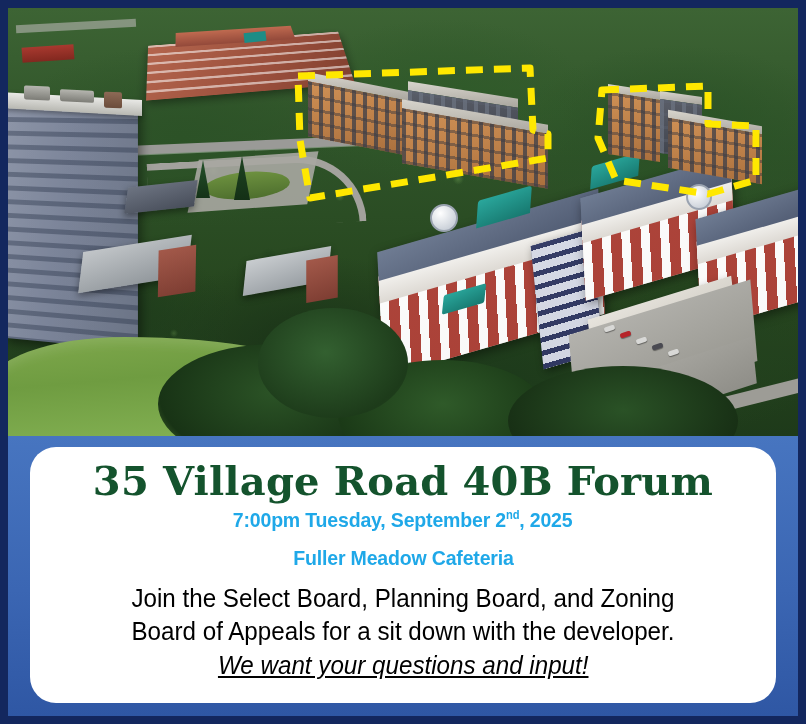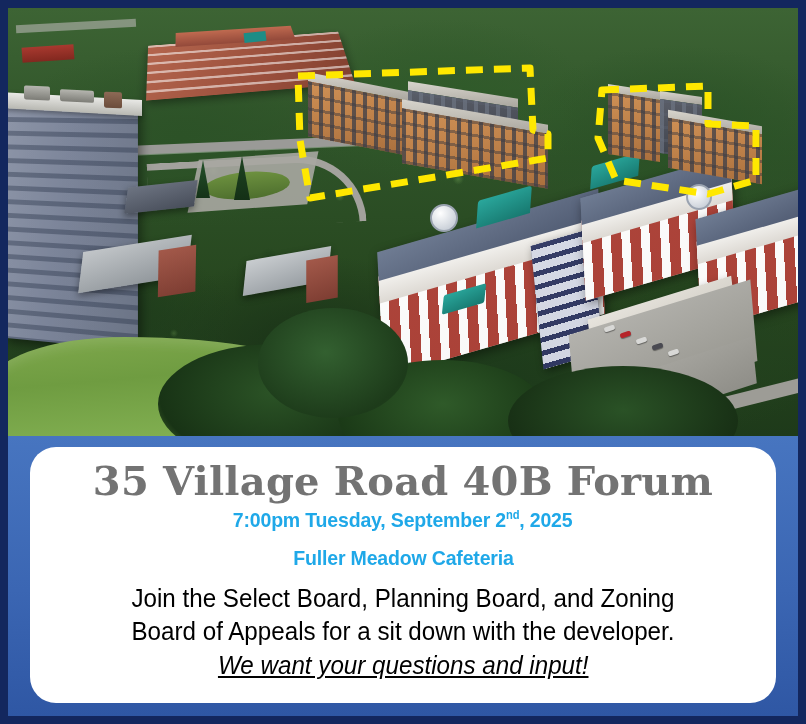--- a/index.html
+++ b/index.html
@@ -303,21 +303,21 @@
     flex-direction: column;
     align-items: center;
     justify-content: flex-start;
     padding-top: 8px;
   }
 
   .forum-title {
     font-family: "DejaVu Serif", "Liberation Serif", serif;
     font-weight: bold;
     font-size: 40px;
-    color: #737373;
+    color: #14532d;
     letter-spacing: .2px;
     line-height: 1.12;
     margin: 4px 0 2px 0;
     text-align: left;
     white-space: nowrap;
   }
   .forum-datetime {
     font-family: "Liberation Sans", sans-serif;
     font-weight: bold;
     font-size: 21px;

